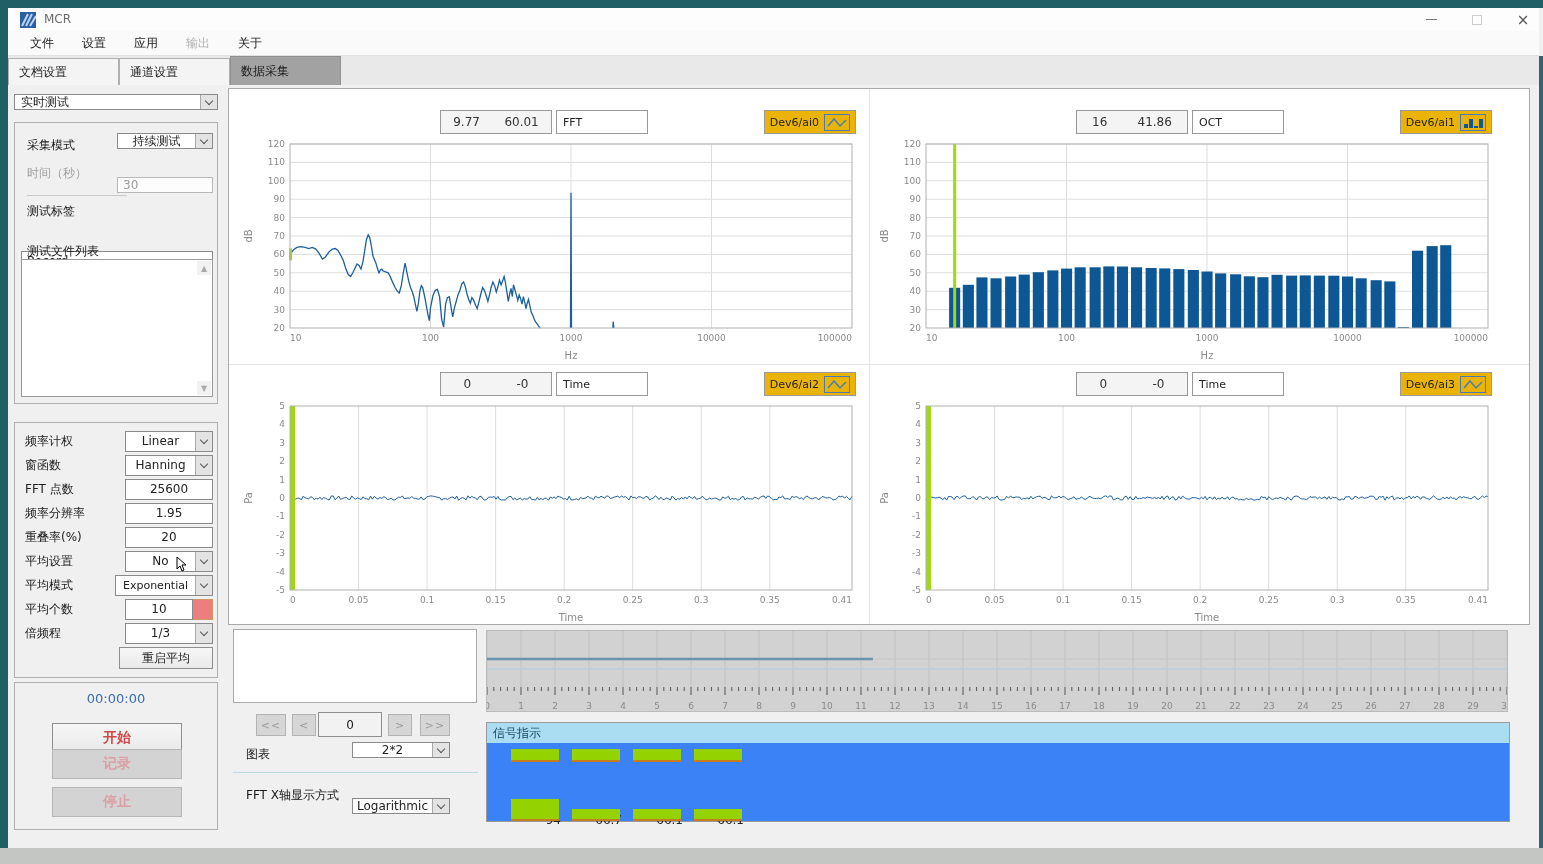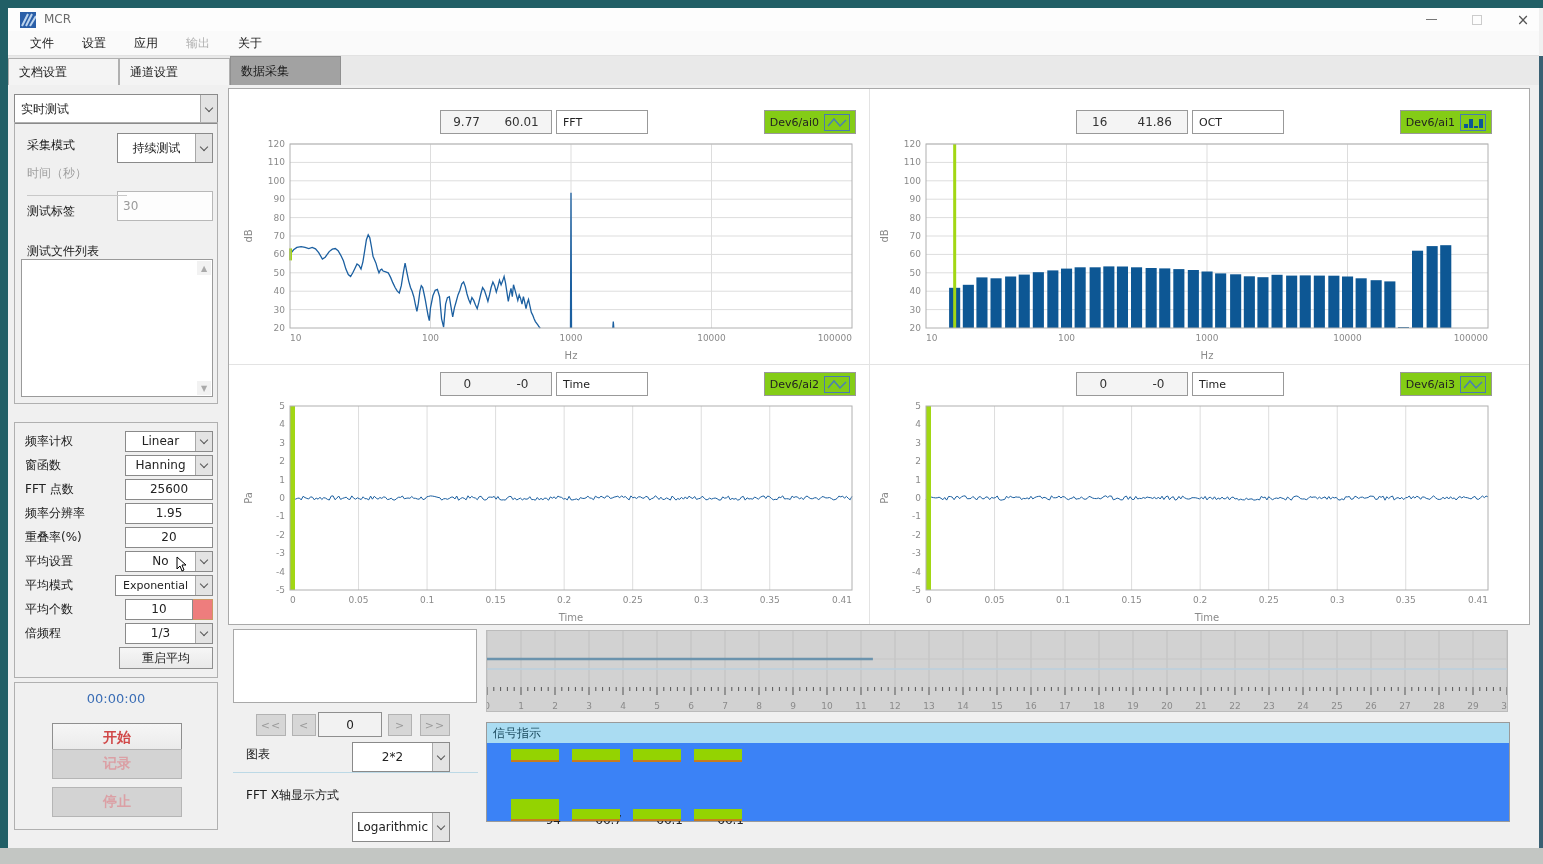--- a/index.html
+++ b/index.html
@@ -15,21 +15,21 @@
   .win-btn { top:0; width:34px; height:23px; display:flex; align-items:center; justify-content:center; color:#666; }
   .menubar { left:8px; top:31px; width:1531px; height:25px; background:#fafafa; border-bottom:1px solid #e2e2e2; display:flex; align-items:center; padding-left:10px; gap:4px; }
   .menu-item { padding:3px 12px; color:#1a1a1a; }
   .menu-item.disabled { color:#b0b0b0; }
   .tabrow { left:8px; top:56px; width:1531px; height:29px; background:#e9e9e9; display:flex; align-items:flex-end; }
   .tab { width:111px; height:27px; background:#f4f4f4; border:1px solid #b0b0b0; border-bottom:none; display:flex; align-items:center; padding-left:10px; color:#1a1a1a; }
   .tab.active { background:#a2a2a2; height:29px; border-color:#8f8f8f; }
   
   .sidebar { left:12px; top:92px; width:208px; height:740px; }
   .groupbox { position:absolute; border:1px solid #b0b0b0; }
-  .sel, .inp { position:relative; background:#fff; border:1px solid #8a8a8a; height:30px; display:flex; align-items:center; font-size:12px; }
+  .sel, .inp { position:relative; background:#fff; border:1px solid #8a8a8a; height:16px; display:flex; align-items:center; font-size:12px; }
   .sel .val { flex:1; text-align:center; }
   .sel .arrow-btn { width:17px; height:100%; background:#e3e3e3; border-left:1px solid #a8a8a8; display:flex; align-items:center; justify-content:center; }
   .chev { width:6px; height:6px; border-right:1.6px solid #555; border-bottom:1.6px solid #555; transform:rotate(45deg); margin-top:-3px; }
   .inp { justify-content:center; }
   .inp.left { justify-content:flex-start; padding-left:5px; }
   .inp.disabled { color:#9a9a9a; border-color:#b8b8b8; background:#fdfdfd; }
   .lbl { position:absolute; color:#1a1a1a; font-size:12px; }
   .lbl.disabled { color:#a0a0a0; }
   .row-label { font-size:12px; }
   .settings-row { position:absolute; left:10px; width:188px; height:24px; display:flex; align-items:center; justify-content:space-between; }
@@ -39,21 +39,21 @@
   .run-btn.enabled { color:#d04848;margin-top:12px; }
   .run-btn.disabled { background:#d3d3d3; border-color:#b5b5b5; color:#dba0a5; }
   .timer { position:absolute; width:100%; text-align:center; color:#3a6db5; font-weight:normal; font-size:13px; }
   .listbox { position:absolute; background:#fff; border:1px solid #9a9a9a; }
   .sb-arrow { position:absolute; right:1px; width:14px; height:14px; display:flex; align-items:center; justify-content:center; color:#aaa; font-size:8px; background:#f2f2f2; }
   
   .charts-panel { left:228px; top:88px; width:1302px; height:537px; background:#fff; border:1px solid #a9a9a9; }
   .chart { position:absolute; width:626px; height:256px; }
   .readout-box { position:absolute; left:200px; top:4px; width:112px; height:24px; background:#f4f4f4; border:1px solid #999; display:flex; align-items:center; justify-content:space-around; font-size:12px; color:#333; }
   .name-box { position:absolute; left:316px; top:4px; width:92px; height:24px; background:#fff; border:1px solid #999; display:flex; align-items:center; padding-left:6px; font-size:11px; color:#222; }
-  .channel-box { position:absolute; right:10px; top:4px; height:24px; background:#84cc16; border:1px solid #999; display:flex; align-items:center; gap:5px; padding:0 5px; font-size:11px; }
+  .channel-box { position:absolute; right:10px; top:4px; height:24px; background:#eab308; border:1px solid #999; display:flex; align-items:center; gap:5px; padding:0 5px; font-size:11px; }
   .ch-icon { width:26px; height:17px; border:1px solid #4a7ab0; display:flex; align-items:center; justify-content:center; }
   .plot { position:absolute; left:0; top:30px; }
   .vdiv { left:869px; top:89px; width:1px; height:535px; background:#e3e3e3; }
   .hdiv { left:229px; top:364px; width:1300px; height:1px; background:#e3e3e3; }
   
   .bl-box { left:233px; top:629px; width:244px; height:74px; background:#fff; border:1px solid #a9a9a9; }
   .nav-btn { position:absolute; top:714px; height:22px; background:#d6d6d6; border:1px solid #b2b2b2; color:#9a9a9a; display:flex; align-items:center; justify-content:center; font-size:11px; letter-spacing:1px; }
   .nav-display { position:absolute; left:318px; top:712px; width:64px; height:25px; background:#f2f2f2; border:1px solid #8f8f8f; display:flex; align-items:center; justify-content:center; }
   .divider { left:233px; top:772px; width:245px; height:1px; background:#bcd9e6; }
   .timeline { left:486px; top:630px; width:1022px; height:82px; border:1px solid #bbb; background:#d2d2d2; }

